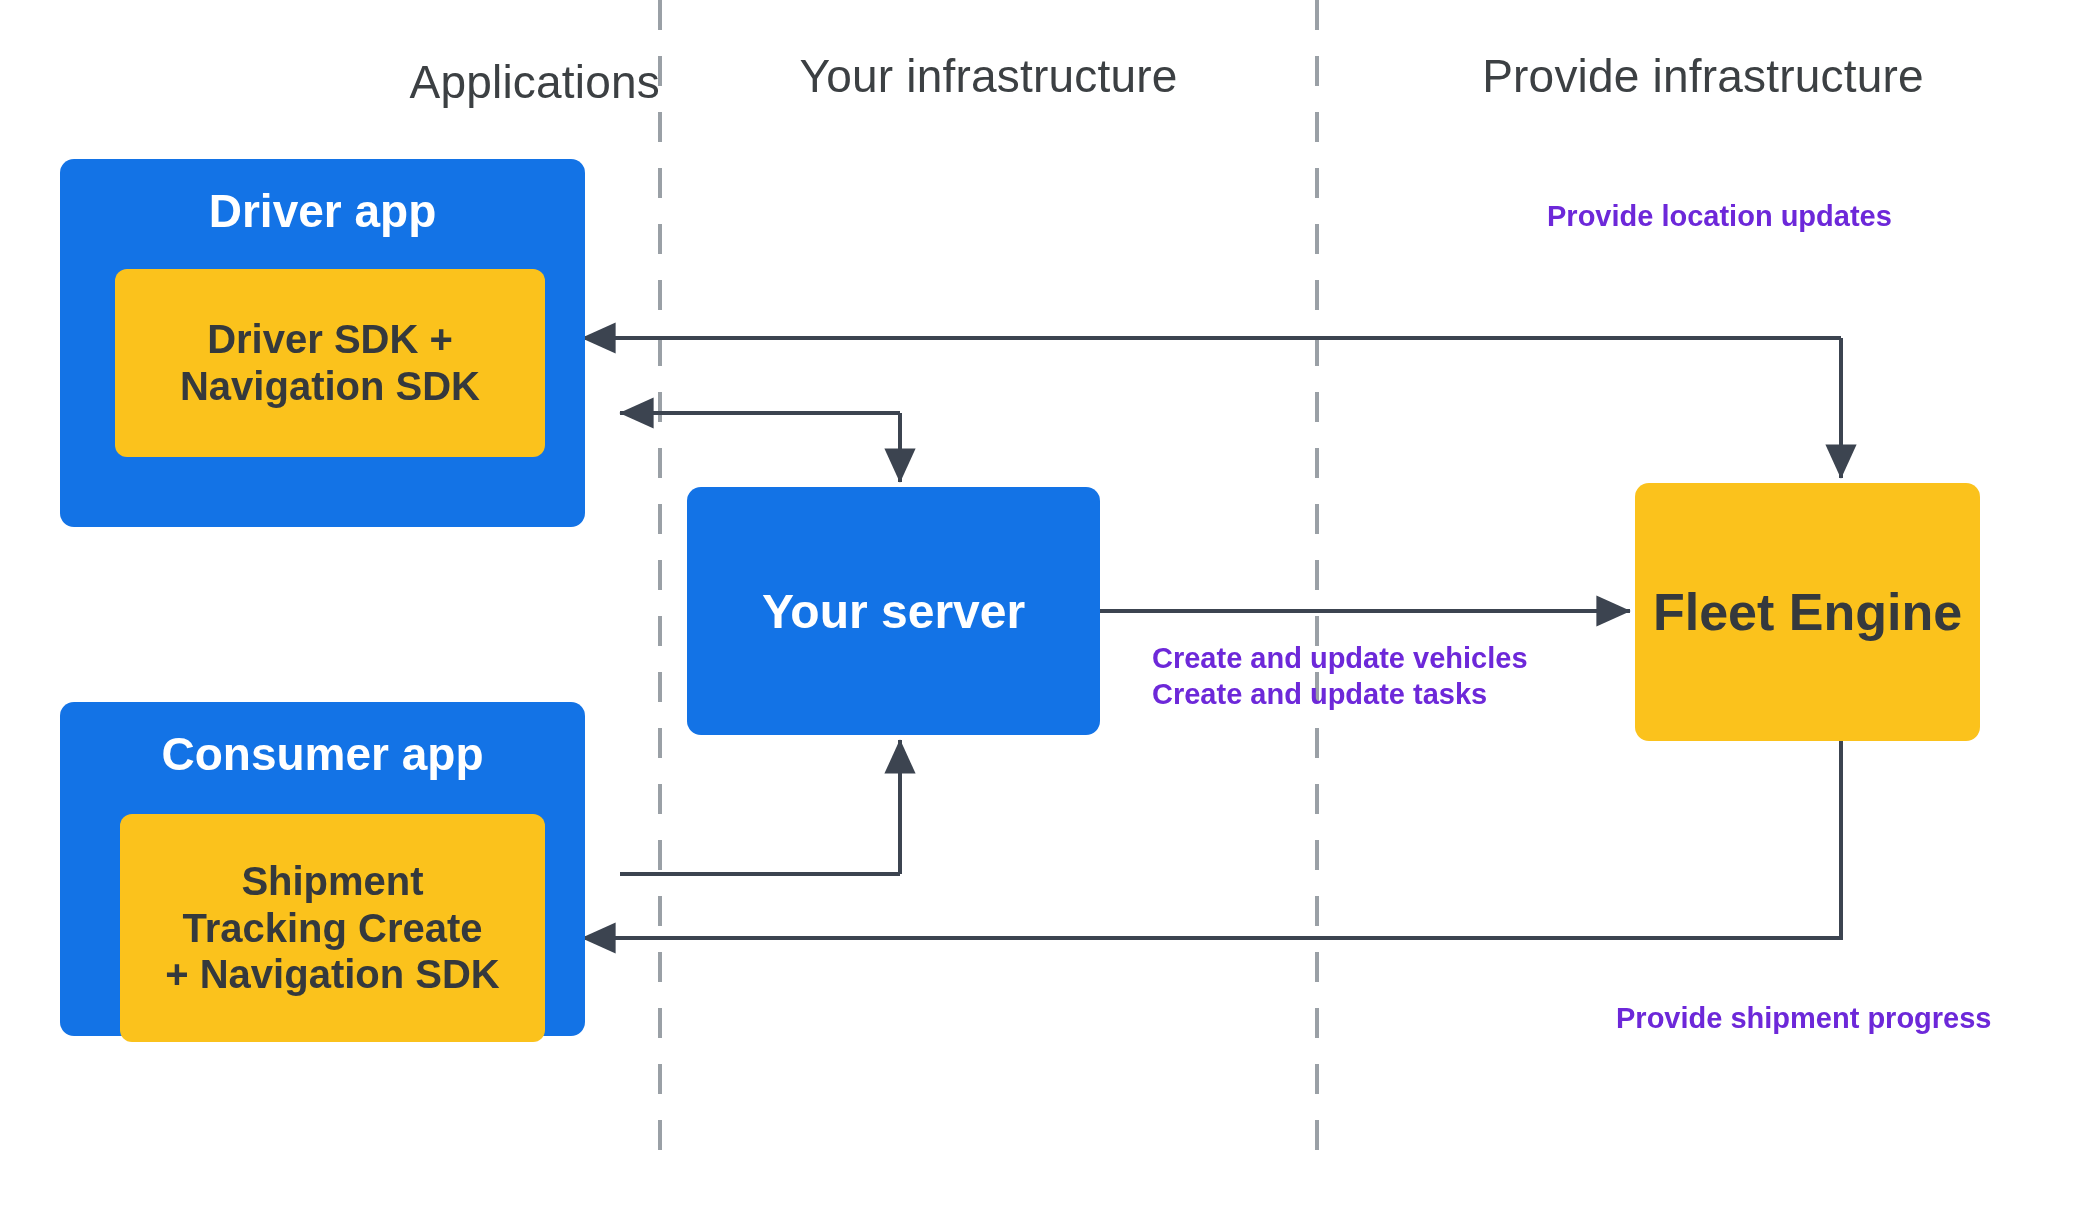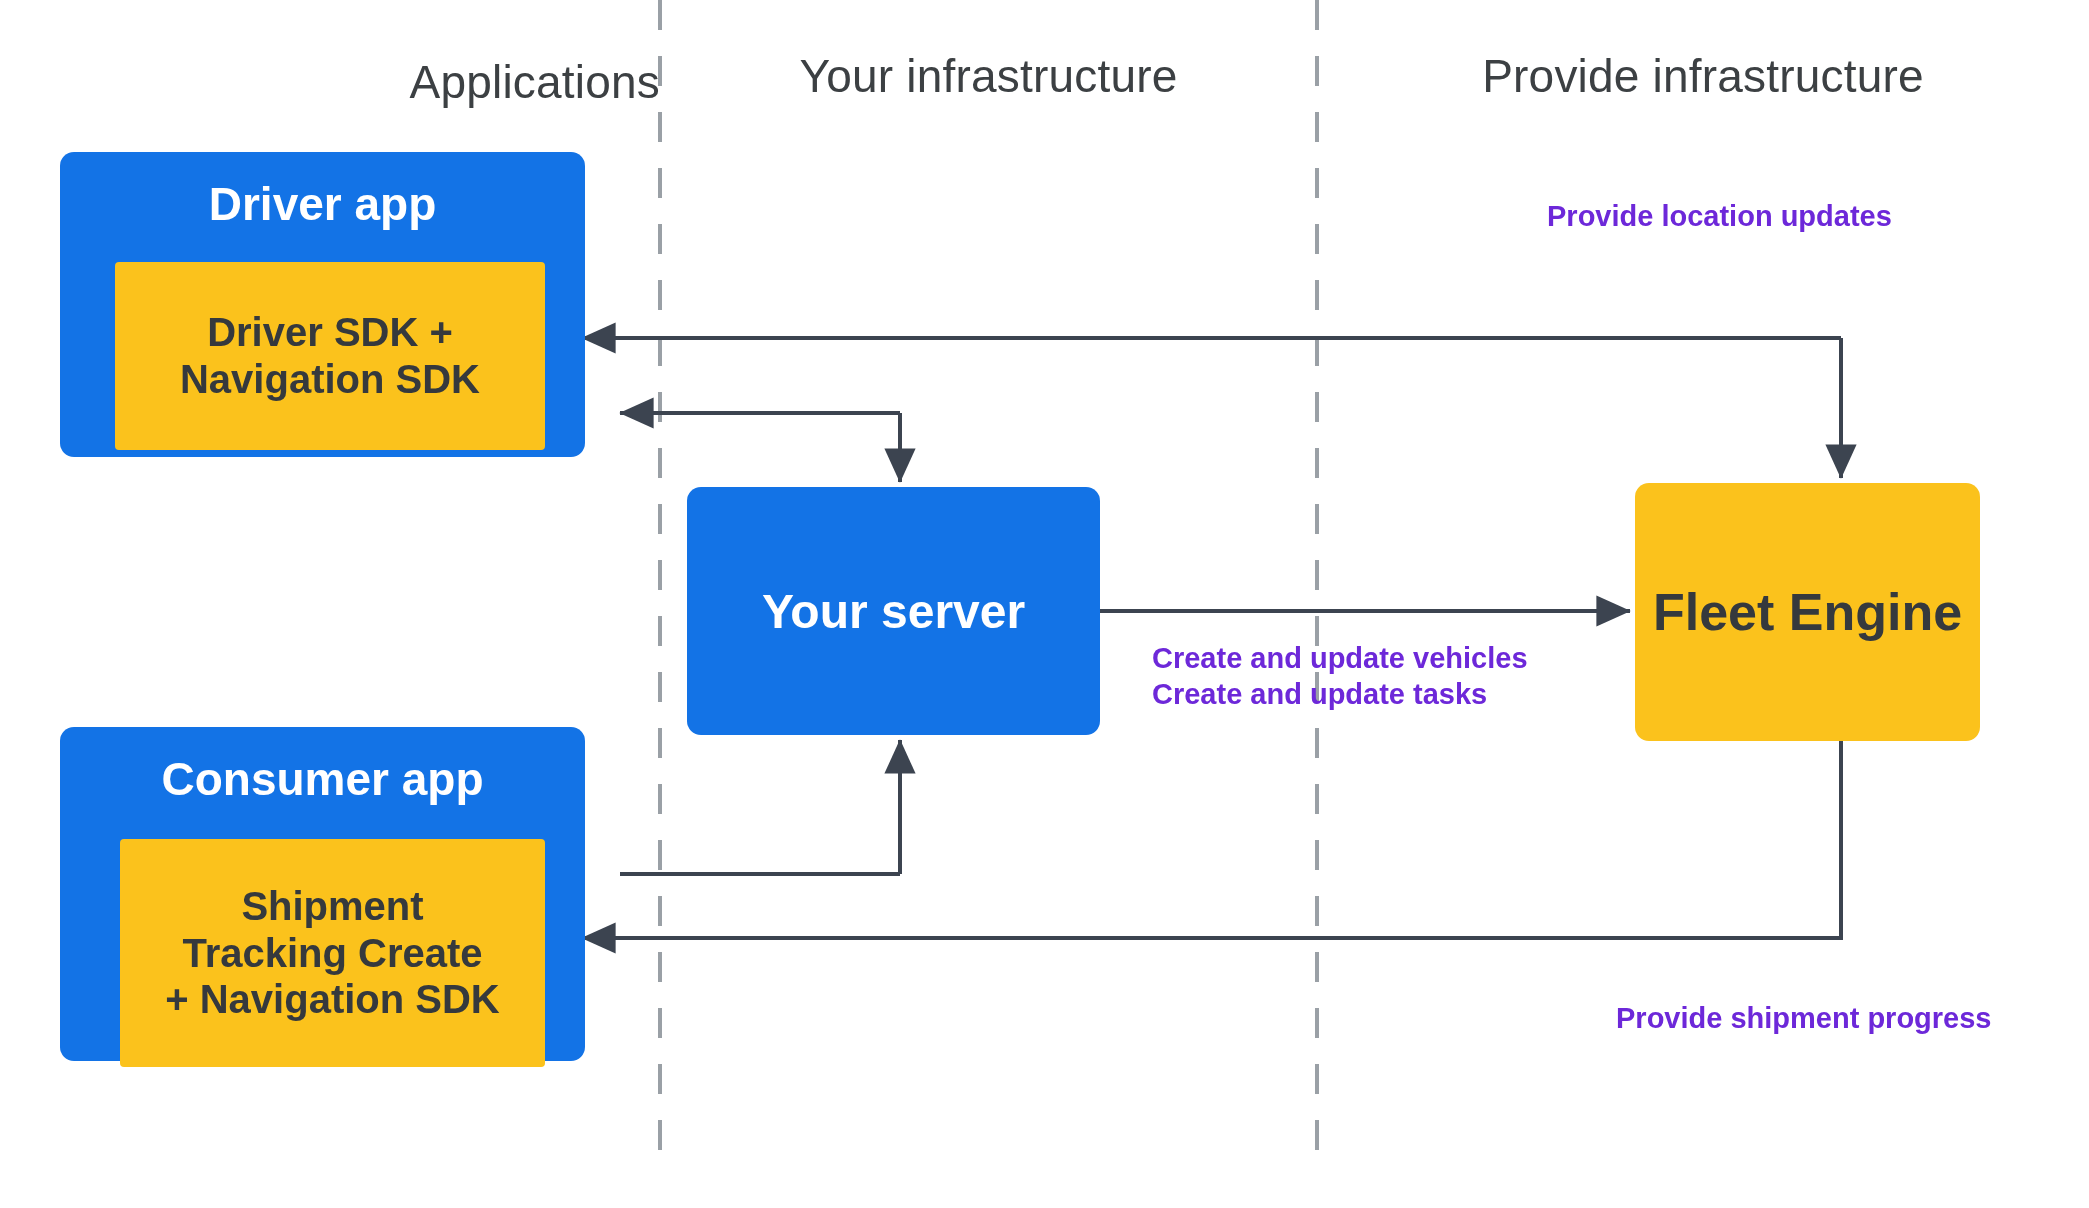--- a/index.html
+++ b/index.html
@@ -51,21 +51,21 @@
     font-weight: 700;
     font-size: 46px;
     line-height: 1.05;
     white-space: nowrap;
   }
 
   
   .sdk-box {
     position: absolute;
     background: #FBC21C;
-    border-radius: 4px;
+    border-radius: 12px;
     display: flex;
     align-items: center;
     justify-content: center;
     box-sizing: border-box;
   }
   .sdk-label {
     color: #35393d;
     font-weight: 700;
     font-size: 40px;
     line-height: 1.17;
@@ -165,29 +165,29 @@
     <path d="M 900,413 L 900,482" fill="none" stroke="#3c4450" stroke-width="4" marker-end="url(#arrowhead)"></path>
 
     <path d="M 1100,611 L 1630,611" fill="none" stroke="#3c4450" stroke-width="4" marker-end="url(#arrowhead)"></path>
 
     <path d="M 620,874 L 900,874" fill="none" stroke="#3c4450" stroke-width="4"></path>
     <path d="M 900,874 L 900,740" fill="none" stroke="#3c4450" stroke-width="4" marker-end="url(#arrowhead)"></path>
 
     <path d="M 1841,741 L 1841,938 L 582,938" fill="none" stroke="#3c4450" stroke-width="4" marker-end="url(#arrowhead)"></path>
   </svg>
 
-  <div class="app-box" id="driver-app-box" style="left:60px; top:152px; width:525px; height:305px;">
+  <div class="app-box" id="driver-app-box" style="left:60px; top:159px; width:525px; height:368px;">
     <div class="app-title" style="top:28px;">Driver app</div>
     <div class="sdk-box" id="driver-sdk-box" style="left:55px; top:110px; width:430px; height:188px;">
       <span class="sdk-label">Driver SDK +
 Navigation SDK</span>
     </div>
   </div>
 
-  <div class="app-box" id="consumer-app-box" style="left:60px; top:727px; width:525px; height:334px;">
+  <div class="app-box" id="consumer-app-box" style="left:60px; top:702px; width:525px; height:334px;">
     <div class="app-title" style="top:28px;">Consumer app</div>
     <div class="sdk-box" id="consumer-sdk-box" style="left:60px; top:112px; width:425px; height:228px;">
       <span class="sdk-label">Shipment
 Tracking Create
 + Navigation SDK</span>
     </div>
   </div>
 
   <div id="server-box">
     <span id="server-label">Your server</span>

